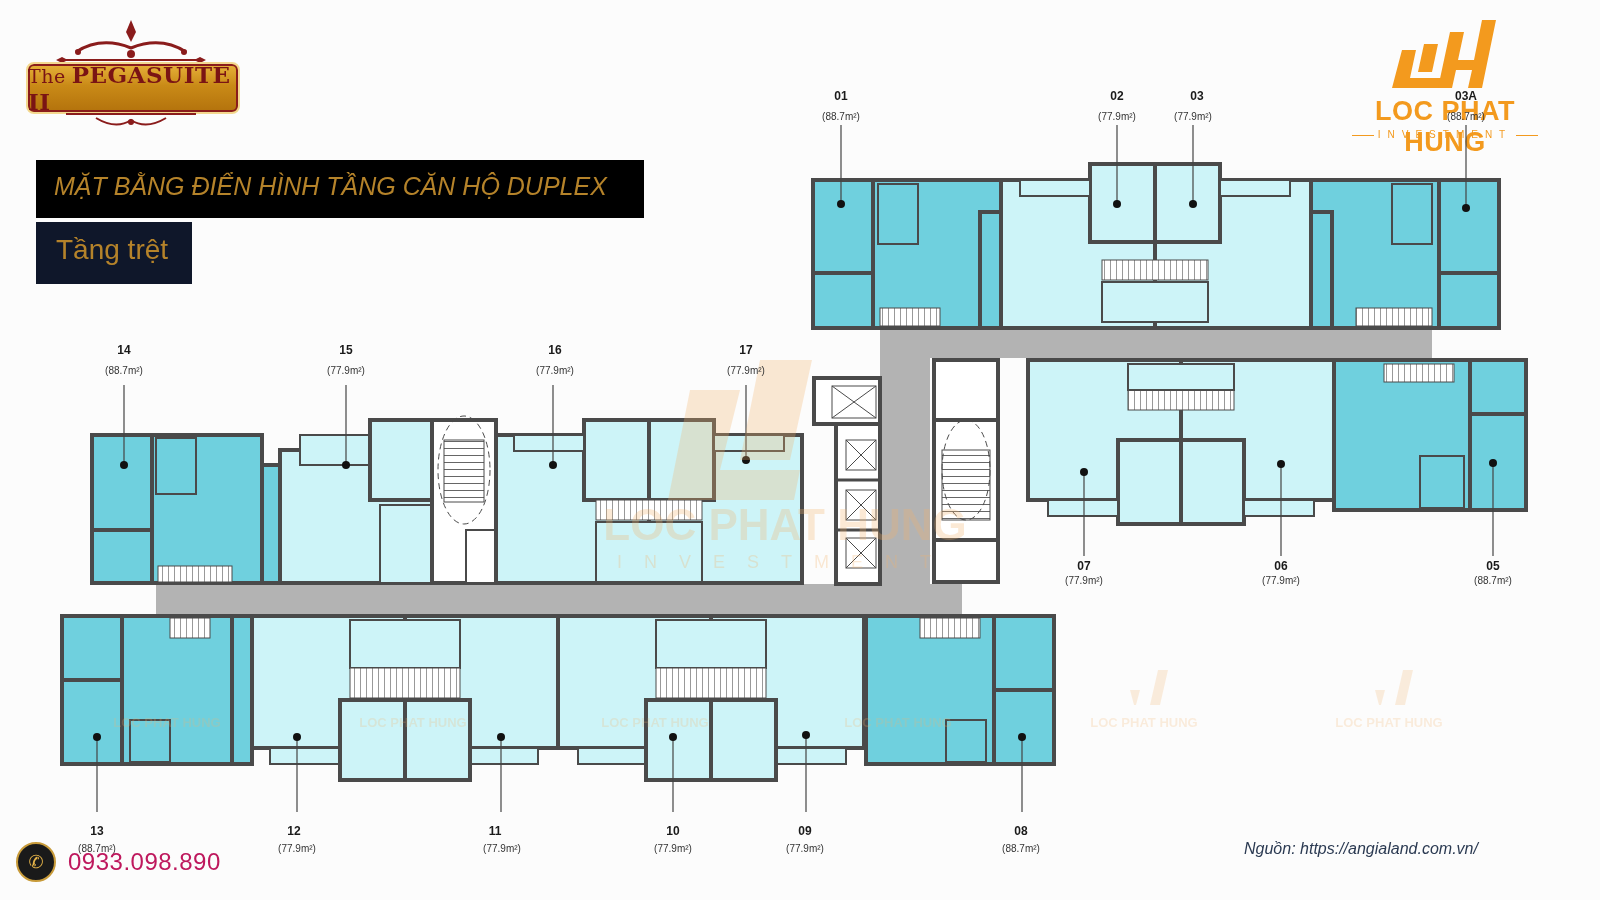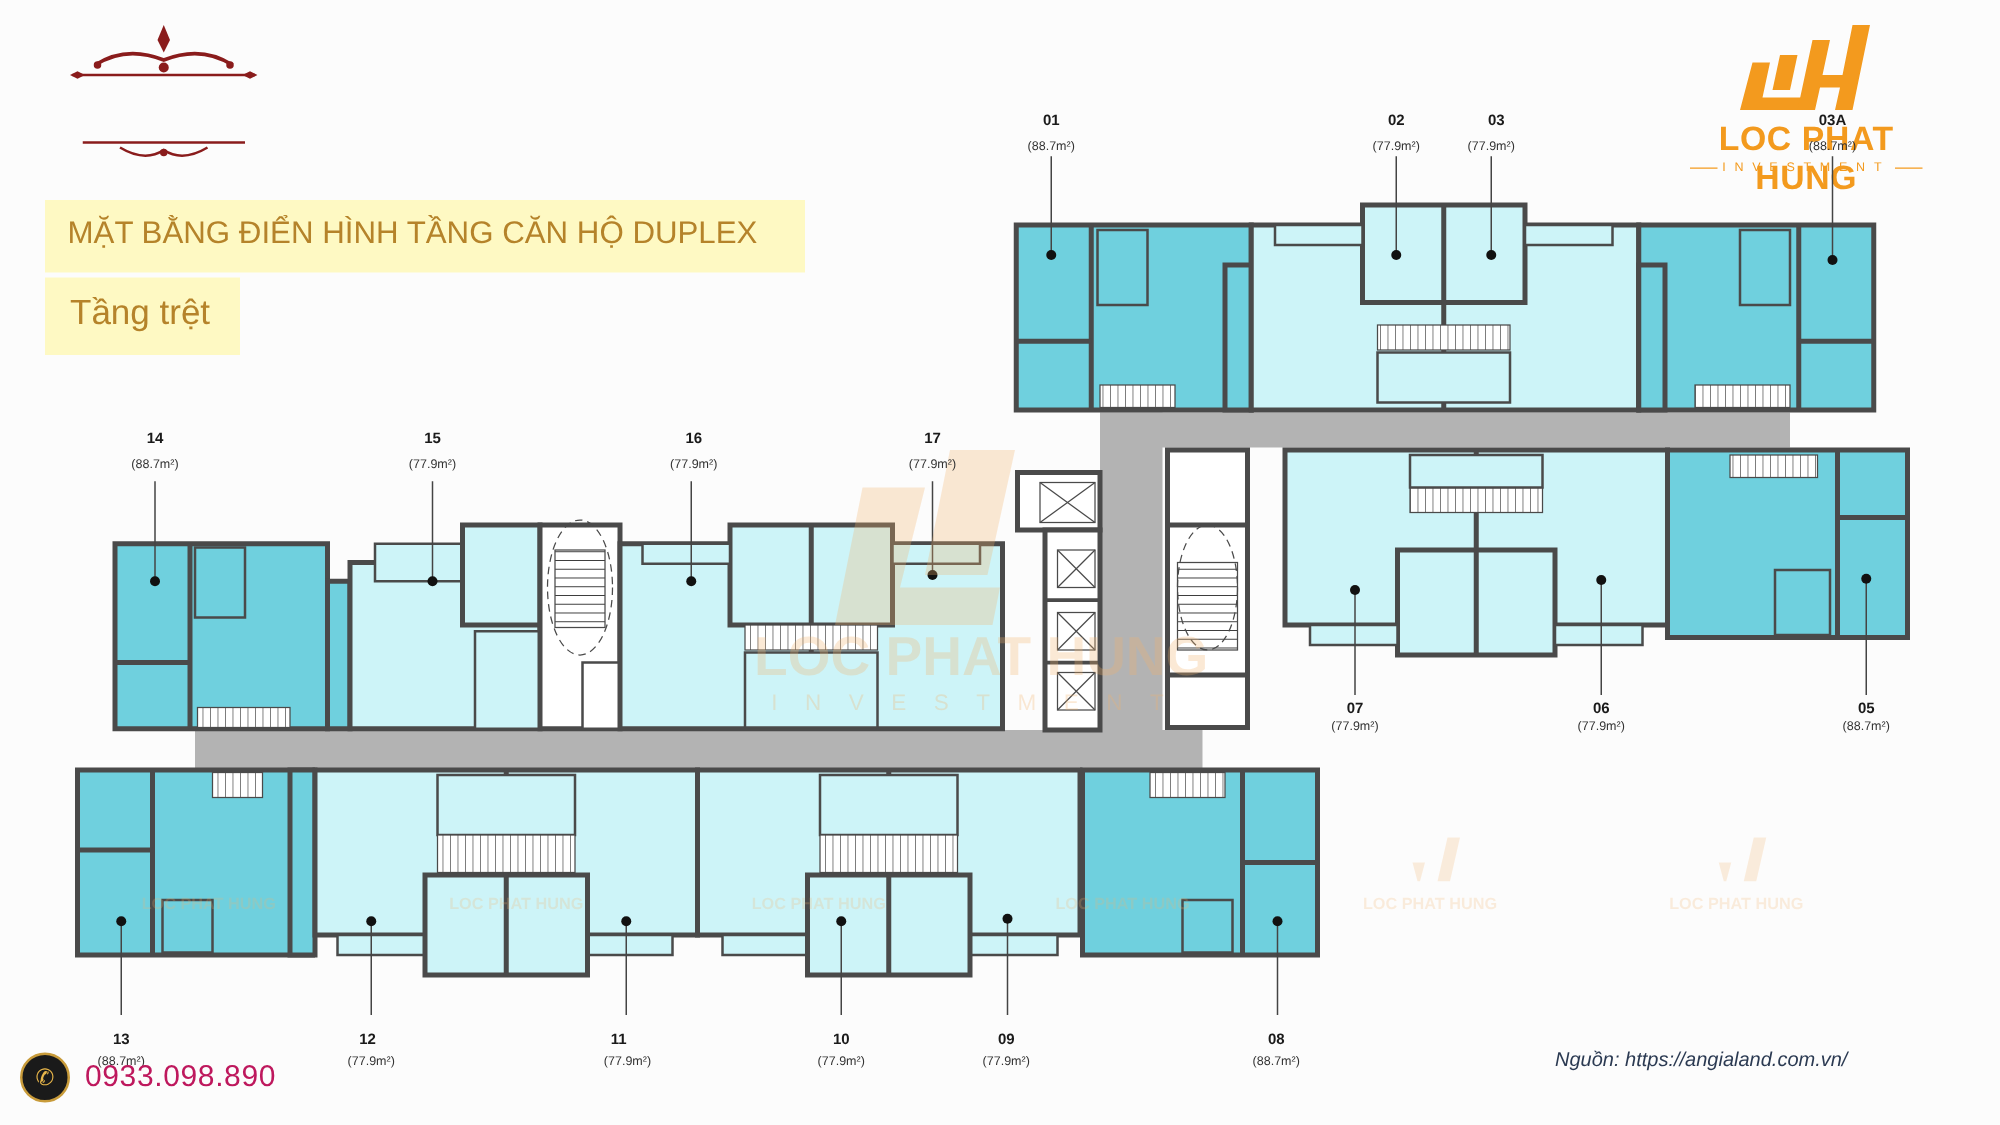--- a/index.html
+++ b/index.html
@@ -5,23 +5,23 @@
   html, body { margin:0; padding:0; }
   body { width:1600px; height:900px; background:#fcfcfc; position:relative; overflow:hidden; font-family:"Liberation Sans", sans-serif; }
   .logo-pega { position:absolute; left:26px; left:26px; top:18px; width:210px; height:110px; }
   .badge { position:absolute; left:0; top:44px; width:210px; height:48px; border-radius:8px;
     background:linear-gradient(180deg,#e7b23a 0%,#c98a17 45%,#b3720c 100%);
     border:2px solid #f3d88f; box-shadow:0 0 0 2px #8a1c1c inset; display:flex; align-items:center; justify-content:center; }
   .badge span { color:#7a1414; font-family:"DejaVu Serif", serif; font-size:23px; font-weight:bold; letter-spacing:0.5px; }
   .badge small { font-size:19px; font-weight:normal; margin-right:6px; }
   .orn-top { position:absolute; left:30px; top:0; width:150px; height:46px; }
   .orn-bot { position:absolute; left:40px; top:92px; width:130px; height:20px; }
-  .title { position:absolute; left:36px; top:160px; width:608px; height:58px; background:#fef9c3; }
+  .title { position:absolute; left:36px; top:160px; width:608px; height:58px; background:#000000;font-style:italic; }
   .title span { position:absolute; left:18px; top:12px; font-size:25px; color:#b5832a; }
-  .subtitle { position:absolute; left:36px; top:222px; width:156px; height:62px; background:#fef9c3; }
+  .subtitle { position:absolute; left:36px; top:222px; width:156px; height:62px; background:#0f172a; }
   .subtitle span { position:absolute; left:20px; top:12px; font-size:28px; color:#b5832a; }
   .lph { position:absolute; left:1340px; top:10px; width:210px; height:130px; }
   .lph-name { position:absolute; left:0; top:86px; width:210px; text-align:center; font-size:27px; font-weight:bold; color:#f39a1e; letter-spacing:0.5px; }
   .lph-sub { position:absolute; left:0; top:119px; width:210px; text-align:center; font-size:10px; color:#f39a1e; letter-spacing:7px; }
   .lph-sub:before, .lph-sub:after { content:""; display:inline-block; width:22px; height:1px; background:#f39a1e; vertical-align:middle; margin:0 4px; }
   svg.plan { position:absolute; left:0; top:0; }
   .phone { position:absolute; left:16px; top:842px; display:flex; align-items:center; }
   .phone-icon { width:36px; height:36px; border-radius:50%; background:#1a1a1a; border:2px solid #c89b3a; display:flex; align-items:center; justify-content:center; color:#e8b64a; font-size:18px; }
   .phone-num { margin-left:12px; font-size:24px; font-weight:normal; color:#be185d; letter-spacing:0.5px; }
   .source { position:absolute; left:1244px; top:840px; font-size:16px; font-style:italic; color:#2b3a52; }
@@ -34,20 +34,23 @@
 <div class="logo-pega">
   <svg class="orn-top" viewBox="0 0 150 46">
     <path d="M75 2 L80 14 L75 24 L70 14 Z" fill="#8a1c1c"></path>
     <path d="M20 34 Q45 18 75 30 Q105 18 130 34" stroke="#8a1c1c" stroke-width="3" fill="none"></path>
     <circle cx="75" cy="36" r="4" fill="#8a1c1c"></circle>
     <circle cx="22" cy="34" r="3" fill="#8a1c1c"></circle>
     <circle cx="128" cy="34" r="3" fill="#8a1c1c"></circle>
     <line x1="2" y1="42" x2="148" y2="42" stroke="#8a1c1c" stroke-width="2"></line>
     <path d="M0 42 l6 -3 l6 3 l-6 3z M138 42 l6 -3 l6 3 l-6 3z" fill="#8a1c1c"></path>
   </svg>
+  <div class="badge">
+    <span><small>The</small><span style="font-size:23px">PEGASUITE II</span></span>
+  </div>
   <svg class="orn-bot" viewBox="0 0 130 20">
     <line x1="0" y1="4" x2="130" y2="4" stroke="#8a1c1c" stroke-width="2"></line>
     <path d="M30 8 Q50 20 65 10 Q80 20 100 8" stroke="#8a1c1c" stroke-width="2" fill="none"></path>
     <circle cx="65" cy="12" r="3" fill="#8a1c1c"></circle>
   </svg>
 </div>
 
 <div class="title">
     <span>MẶT BẰNG ĐIỂN HÌNH TẦNG CĂN HỘ DUPLEX</span>
   </div>

